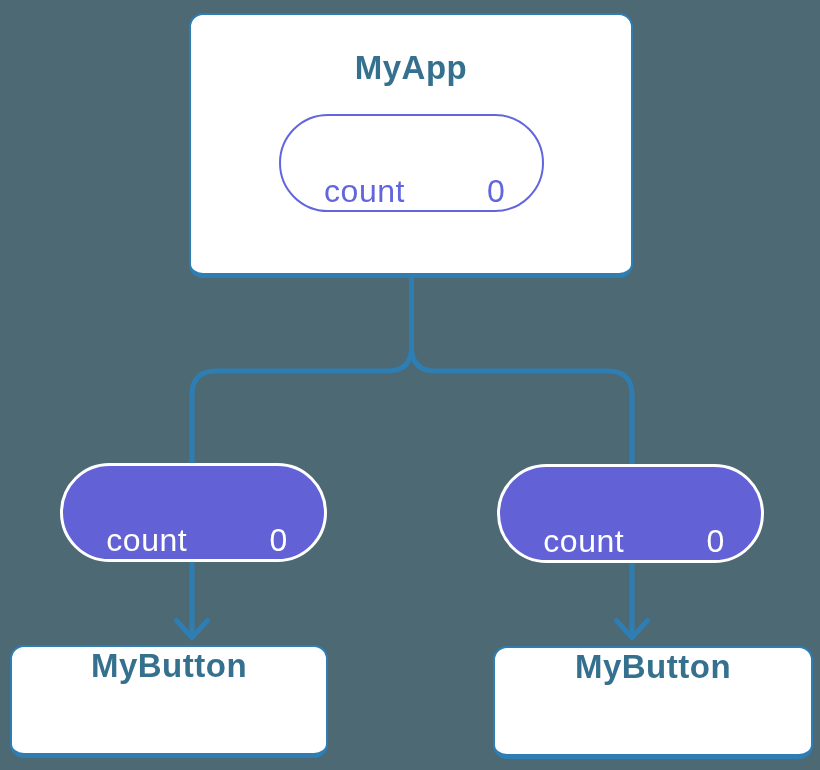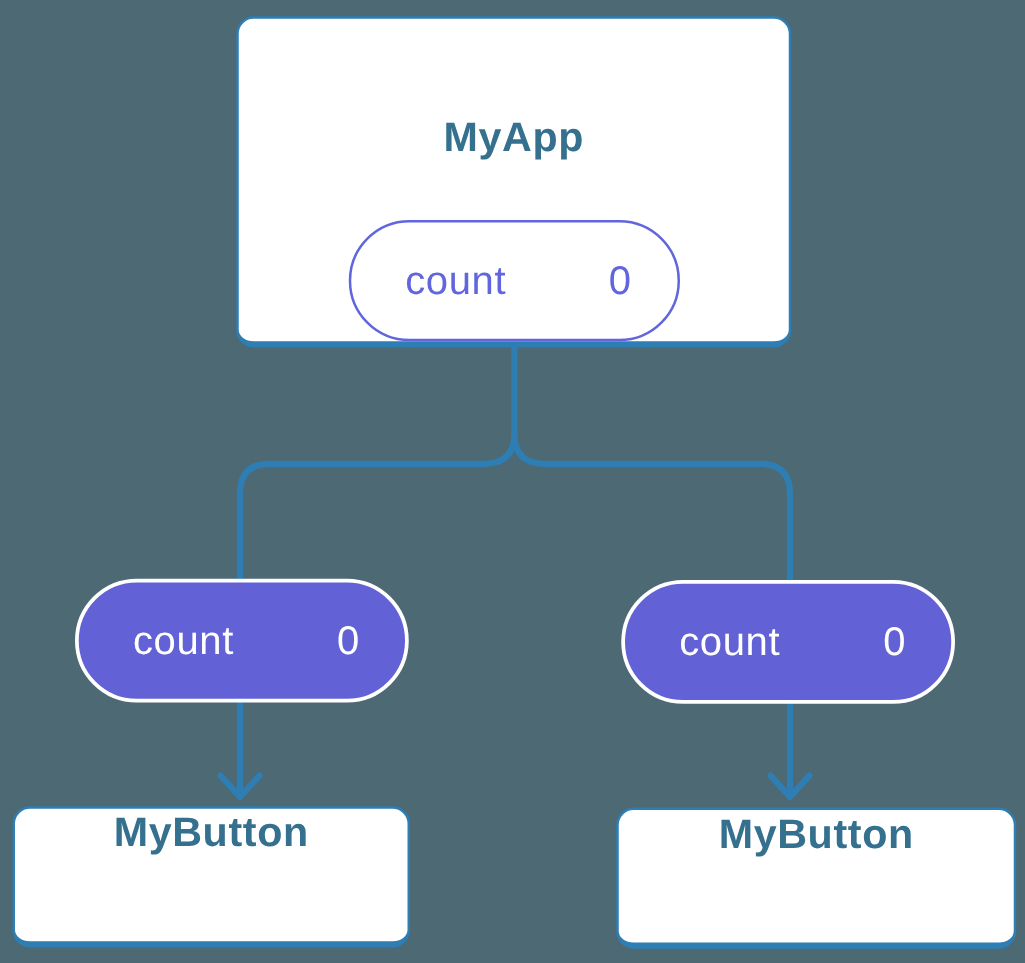--- a/index.html
+++ b/index.html
@@ -27,29 +27,29 @@
     flex-direction: column;
     align-items: center;
   }
   .card-title {
     color: #35718F;
     font-size: 33px;
     font-weight: 700;
     letter-spacing: 0.5px;
     line-height: 38px;
   }
-  .root-card { left: 189px; top: 13px; width: 444px; height: 265px; padding-top: 76px; gap: 20px; }
+  .root-card { left: 189px; top: 13px; width: 444px; height: 265px; padding-top: 34px; }
   .root-card .card-title { margin-bottom: 27px; }
   .leaf-card { }
   .leaf-card-left  { left: 10px;  top: 645px; width: 318px; height: 113px; }
   .leaf-card-right { left: 493px; top: 646px; width: 320px; height: 113px; }
   .pill {
     box-sizing: border-box;
     display: flex;
-    align-items: center;
+    align-items: flex-end;
     border-radius: 60px;
     overflow: hidden;
   }
   .pill-outline {
     width: 265px; height: 98px;
     background: #FFFFFF;
     border: 2px solid #6165DE;
     color: #6165DE;
   }
   .pill-outline .pill-divider { background: #6165DE; width: 2px; }

